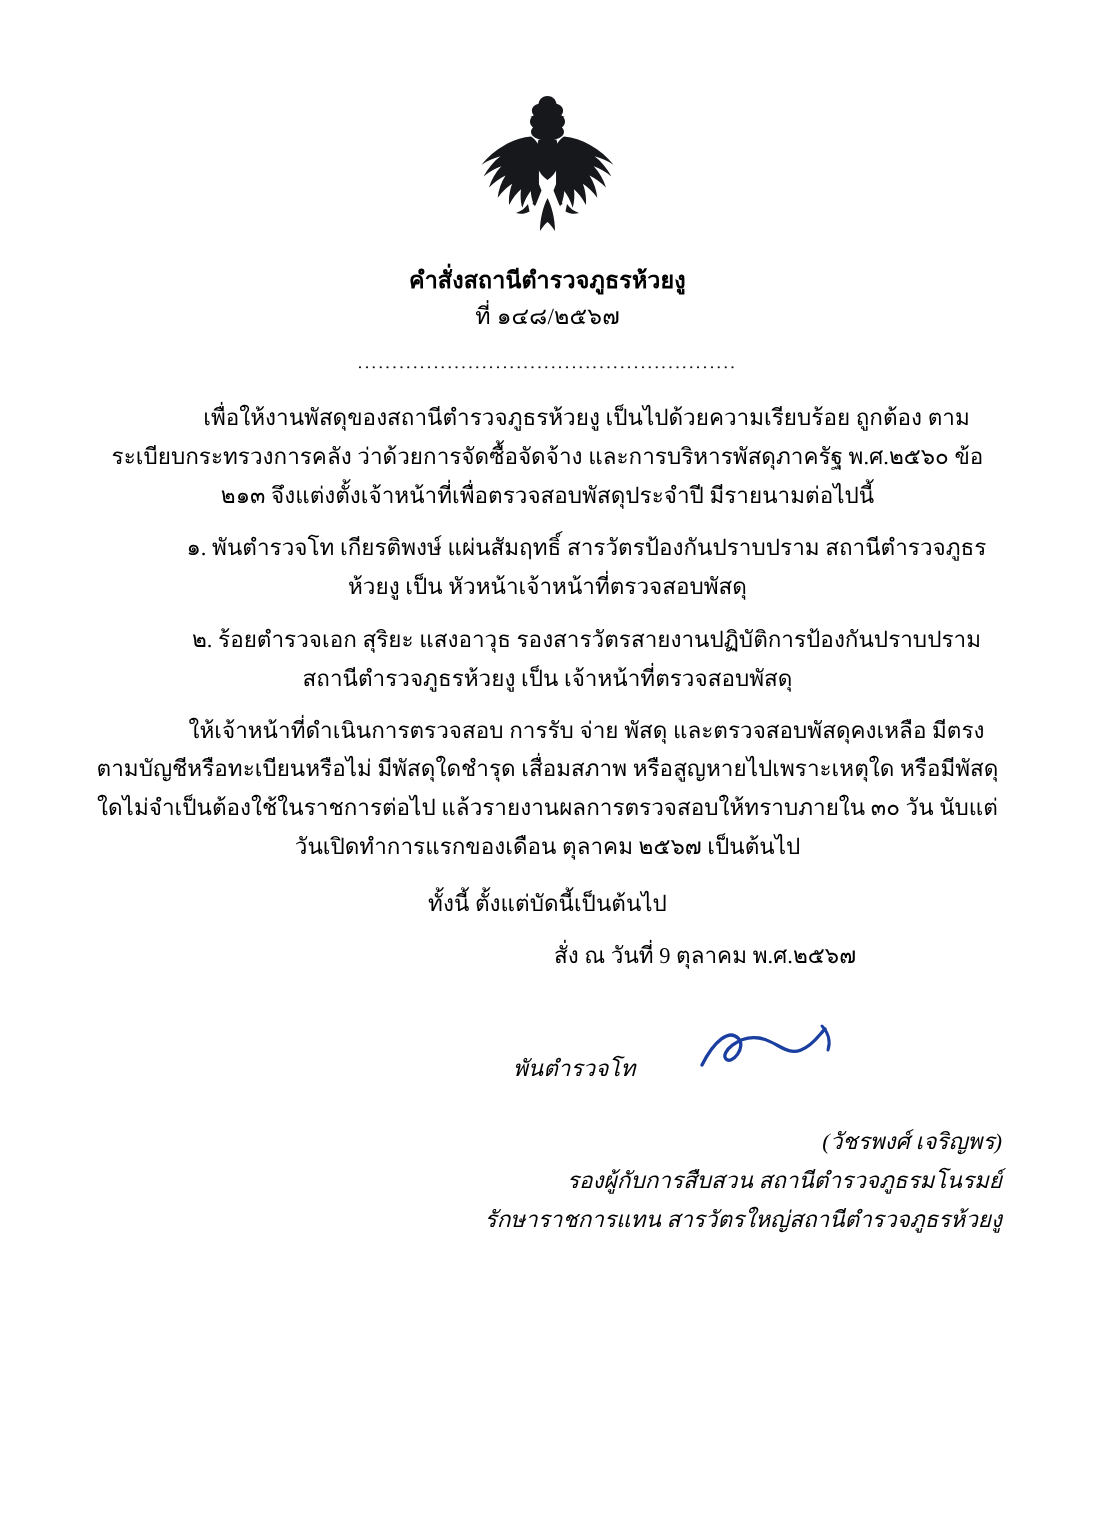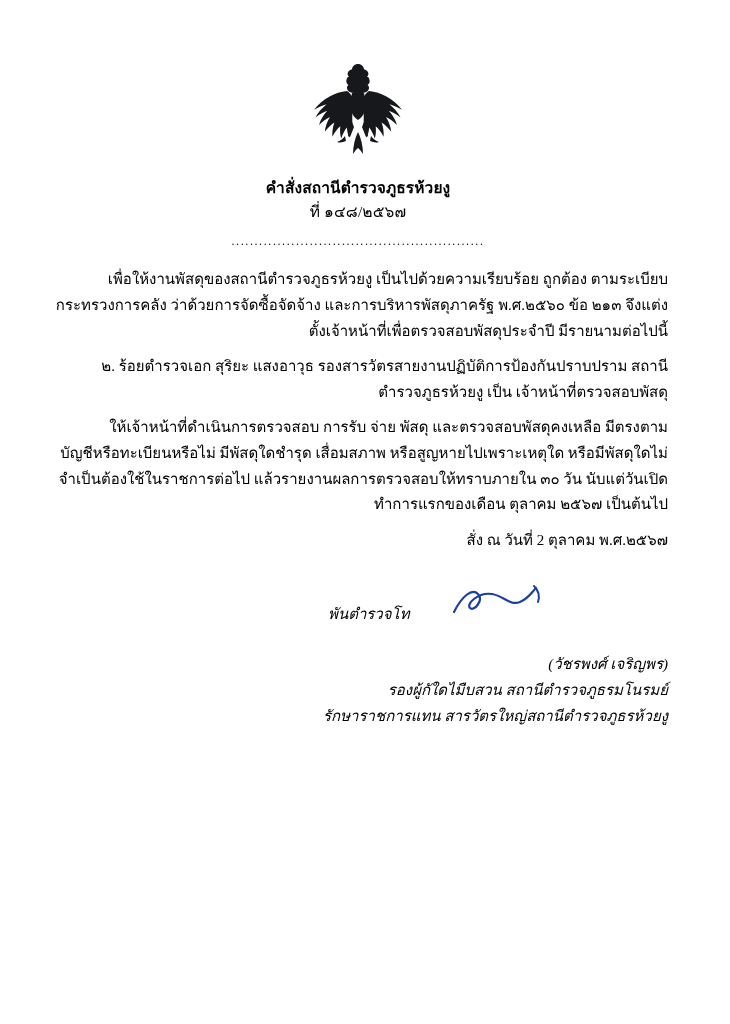--- a/index.html
+++ b/index.html
@@ -12,21 +12,21 @@
     height: 1024px;
     font-family: "Liberation Serif", "DejaVu Serif", serif;
     color: #000000;
     position: relative;
     overflow: hidden;
   }
   .page {
     width: 730px;
     height: 1024px;
     box-sizing: border-box;
-    padding: 44px 62px 0 48px;
+    padding: 44px 62px 0 62px;
     position: relative;
   }
 
   
   .emblem-wrap {
     display: flex;
     justify-content: center;
     align-items: flex-start;
     height: 110px;
     margin-top: 16px;
@@ -58,21 +58,21 @@
     color: #111;
     margin-top: 9px;
     margin-bottom: 2px;
   }
 
   
   .body-block {
     margin-top: 18px;
     font-size: 15px;
     line-height: 1.72;
-    text-align: right;
+    text-align: center;
   }
   .para {
     margin: 0 0 10px 0;
     text-indent: 0;
   }
   .para.indent {
     text-indent: 52px;
   }
   .para.tight {
     margin-bottom: 9px;
@@ -154,34 +154,36 @@
   </div>
 
   <div class="head-block">
     <div class="head-line">คำสั่งสถานีตำรวจภูธรห้วยงู</div>
     <div class="head-line small">ที่ ๑๔๘/๒๕๖๗</div>
     <div class="dotted-rule">.......................................................</div>
   </div>
 
   <div class="body-block">
     <p class="para indent">เพื่อให้งานพัสดุของสถานีตำรวจภูธรห้วยงู เป็นไปด้วยความเรียบร้อย ถูกต้อง ตามระเบียบกระทรวงการคลัง ว่าด้วยการจัดซื้อจัดจ้าง และการบริหารพัสดุภาครัฐ พ.ศ.๒๕๖๐ ข้อ ๒๑๓ จึงแต่งตั้งเจ้าหน้าที่เพื่อตรวจสอบพัสดุประจำปี มีรายนามต่อไปนี้</p>
+    <p class="para indent tight">๑. พันตำรวจโท เกียรติพงษ์  แผ่นสัมฤทธิ์  สารวัตรป้องกันปราบปราม สถานีตำรวจภูธรห้วยงู  เป็น หัวหน้าเจ้าหน้าที่ตรวจสอบพัสดุ</p>
     <p class="para indent tight">๒. ร้อยตำรวจเอก สุริยะ  แสงอาวุธ รองสารวัตรสายงานปฏิบัติการป้องกันปราบปราม สถานีตำรวจภูธรห้วยงู  เป็น เจ้าหน้าที่ตรวจสอบพัสดุ</p>
     <p class="para indent">ให้เจ้าหน้าที่ดำเนินการตรวจสอบ การรับ จ่าย พัสดุ และตรวจสอบพัสดุคงเหลือ มีตรงตามบัญชีหรือทะเบียนหรือไม่ มีพัสดุใดชำรุด เสื่อมสภาพ หรือสูญหายไปเพราะเหตุใด หรือมีพัสดุใดไม่จำเป็นต้องใช้ในราชการต่อไป แล้วรายงานผลการตรวจสอบให้ทราบภายใน ๓๐ วัน นับแต่วันเปิดทำการแรกของเดือน ตุลาคม ๒๕๖๗ เป็นต้นไป</p>
 
-    <div class="order-date">สั่ง  ณ  วันที่  2  ตุลาคม  พ.ศ.๒๕๖๗</div>
+    <div class="closing">ทั้งนี้ ตั้งแต่บัดนี้เป็นต้นไป</div>
+    <div class="order-date">สั่ง  ณ  วันที่  9  ตุลาคม  พ.ศ.๒๕๖๗</div>
   </div>
 
   <div class="sig-zone">
     <div class="sig-rank">พันตำรวจโท</div>
 
     <svg class="sig-mark" viewBox="0 0 110 50" aria-hidden="true">
       <path d="M6 34 C14 18, 24 10, 30 16 C36 22, 26 34, 22 30 C18 26, 30 14, 44 16 C56 18, 62 28, 72 24 C80 21, 84 14, 88 10" fill="none" stroke="#1b3fa0" stroke-width="2.2" stroke-linecap="round"></path>
       <path d="M86 8 C90 12, 92 18, 90 24" fill="none" stroke="#1b3fa0" stroke-width="2" stroke-linecap="round"></path>
     </svg>
 
     <div class="sig-name">
       <div>(วัชรพงศ์  เจริญพร)</div>
-      <div class="sig-pos1">รองผู้กัใดไมืบสวน สถานีตำรวจภูธรมโนรมย์</div>
+      <div class="sig-pos1">รองผู้กับการสืบสวน สถานีตำรวจภูธรมโนรมย์</div>
       <div class="sig-pos2">รักษาราชการแทน สารวัตรใหญ่สถานีตำรวจภูธรห้วยงู</div>
     </div>
   </div>
 
 </div>
 
 </body></html>

